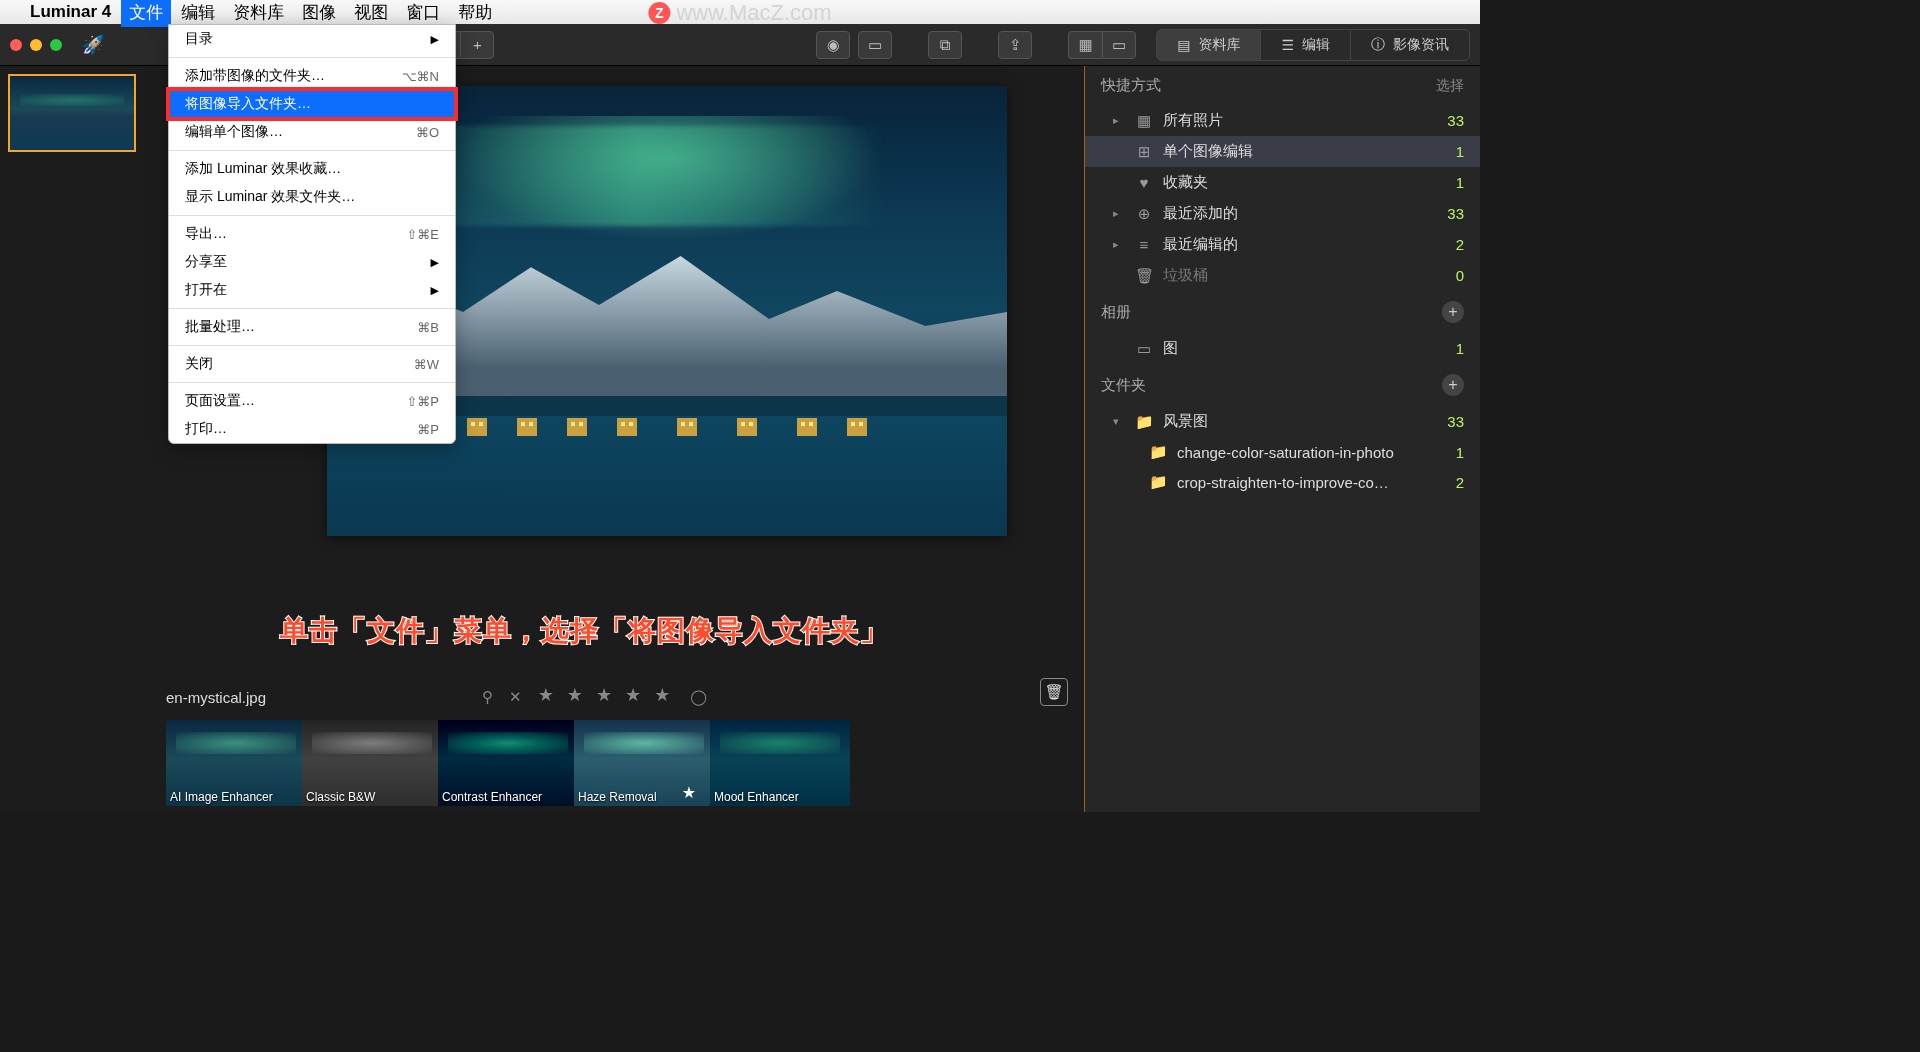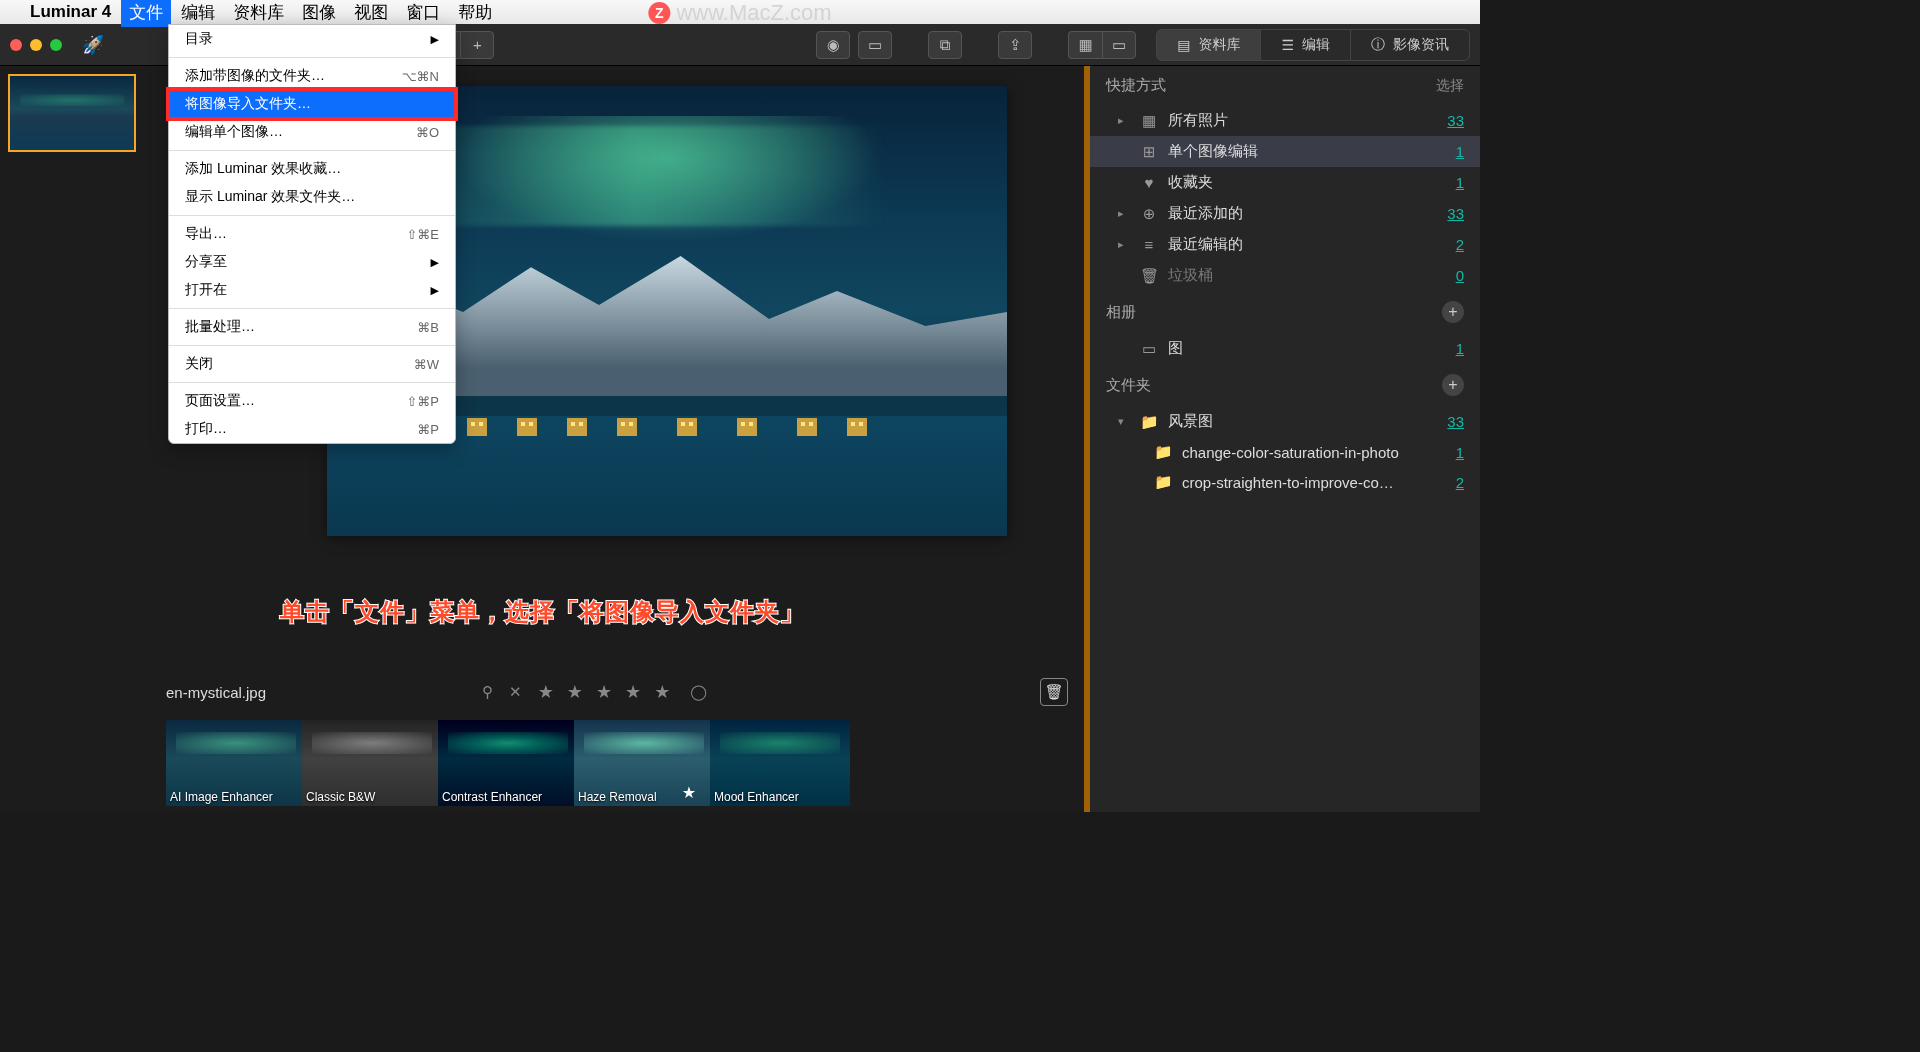--- a/index.html
+++ b/index.html
@@ -110,49 +110,49 @@
     .aurora2{position:absolute;top:40px;left:60px;width:500px;height:100px;background:
       linear-gradient(90deg,transparent,rgba(80,220,160,0.4),transparent);filter:blur(2px);}
     .mountains{position:absolute;top:170px;left:0;right:0;height:140px;
       background:linear-gradient(180deg,#c8d8e0 0%,#4a6070 80%);clip-path:polygon(0 60%,10% 20%,20% 40%,30% 8%,40% 35%,52% 0%,65% 45%,75% 25%,88% 50%,100% 40%,100% 100%,0 100%);}
     .village{position:absolute;bottom:100px;left:60px;right:60px;height:40px;}
     .house{position:absolute;bottom:0;width:20px;height:18px;background:#caa040;}
     .house::after{content:"";position:absolute;top:4px;left:4px;width:4px;height:4px;background:#ffe680;box-shadow:8px 0 #ffe680;}
     .water{position:absolute;bottom:0;left:0;right:0;height:120px;background:linear-gradient(#0d4560,#0a3850);}
     .bottom-bar{
       padding: 8px 16px; color:#ddd; font-size:15px;
-      display:flex; align-items:center; gap:16px;
+      display:flex; align-items:flex-end; gap:16px;
     }
     .stars{color:#888;letter-spacing:4px;font-size:18px;}
     .trash-btn{margin-left:auto; width:28px;height:28px;border:1px solid #888;border-radius:4px;display:flex;align-items:center;justify-content:center;}
     .looks-bar { padding: 6px 16px; display:flex;align-items:center;gap:14px; font-size:14px;}
     .looks-select{background:#3a3a3a;border:1px solid #555;color:#ddd;padding:3px 14px;border-radius:12px;font-size:13px;}
     .reset-btn{margin-left:auto;background:#3a3a3a;border:1px solid #555;color:#ddd;padding:4px 14px;border-radius:4px;font-size:13px;}
     .looks-strip{display:flex;gap:8px;padding:6px 16px;}
     .look-thumb{width:128px;position:relative;}
     .look-img{width:140px;height:86px;background:linear-gradient(180deg,#0a2840,#1a4a5a 45%,#0d3548 100%);position:relative;overflow:hidden;}
     .look-img.bw{filter:grayscale(1);}
     .look-img.contrast{filter:contrast(1.5) brightness(0.9);}
     .look-img.haze{filter:brightness(1.3) saturate(0.8);}
     .look-img.mood{filter:saturate(1.4) brightness(0.85);}
     .look-img.remove{filter:hue-rotate(-15deg) saturate(0.7);}
     .look-img::before{content:"";position:absolute;top:12px;left:10px;right:10px;height:22px;background:radial-gradient(ellipse,rgba(96,230,170,0.5),transparent);}
     .look-label{position:absolute;bottom:2px;left:4px;right:4px;font-size:12px;color:#fff;text-shadow:0 1px 2px #000;line-height:1.2;}
     .look-star{position:absolute;bottom:4px;right:6px;color:#fff;font-size:16px;}
     
     .sidebar{
       width: 396px; background:#262626; padding:0; font-size:15px;
-      border-left:6px solid #a16207; overflow:hidden;
+      border-left:1px solid #a16207; overflow:hidden;
     }
     .side-header{display:flex;align-items:center;padding:10px 16px;color:#aaa;font-size:15px;}
     .side-header .sel{margin-left:auto;color:#888;font-size:14px;}
     .side-item{display:flex;align-items:center;padding:6px 16px 6px 28px;gap:10px;color:#ddd;}
     .side-item.lv2{padding-left:42px;}
     .side-item.selected{background:#3a3d48;}
-    .side-item .count{margin-left:auto;color:#14b8a6;text-decoration:underline;}
+    .side-item .count{margin-left:auto;color:#bef264;}
     .side-item .chev{width:12px;color:#888;font-size:11px;}
     .side-item .iconbox{width:18px;text-align:center;color:#999;}
     .add-round{width:22px;height:22px;border-radius:50%;background:#444;color:#ccc;display:flex;align-items:center;justify-content:center;font-size:16px;}
     
     .dropdown{
       position:absolute; top:24px; left:168px; width:288px;
       background:#fff; border:1px solid #bbb; border-radius:0 0 6px 6px;
       box-shadow:0 6px 20px rgba(0,0,0,0.3);
       z-index:100; font-size:14px; color:#000;
     }
@@ -165,22 +165,22 @@
     }
     .dd-highlight .dd-item{
       background:#0d6efd;color:#fff;
     }
     .dd-redbox{
       position:absolute; left:-3px; right:-3px; top:-3px; bottom:-3px;
       border:4px solid #ff2a2a; pointer-events:none;
     }
     
     .annotation{
-      position:absolute; left:280px; top:596px; z-index:60;
-      font-size:24px; font-weight:700;
+      position:absolute; left:280px; top:612px; z-index:60;
+      font-size:28px; font-weight:700;
       color:#ff4b2b;
       -webkit-text-stroke: 2px #fff;
       paint-order: stroke fill;
       letter-spacing:1px;
     }
   </style>
 </head>
 <body>
 
 <div class="menubar">

